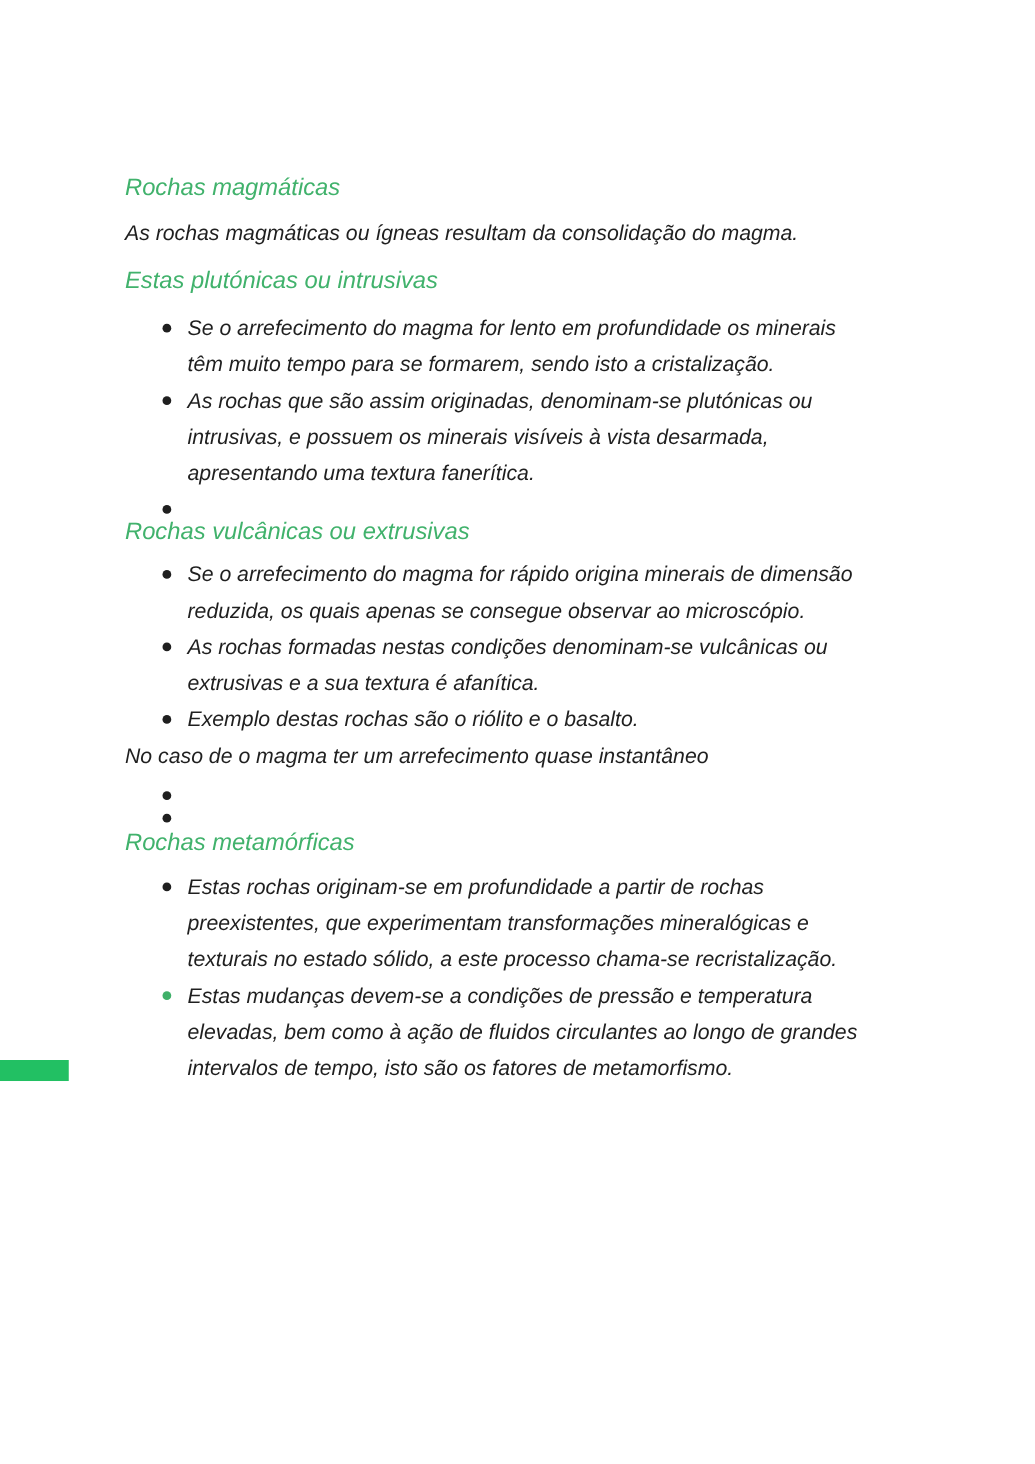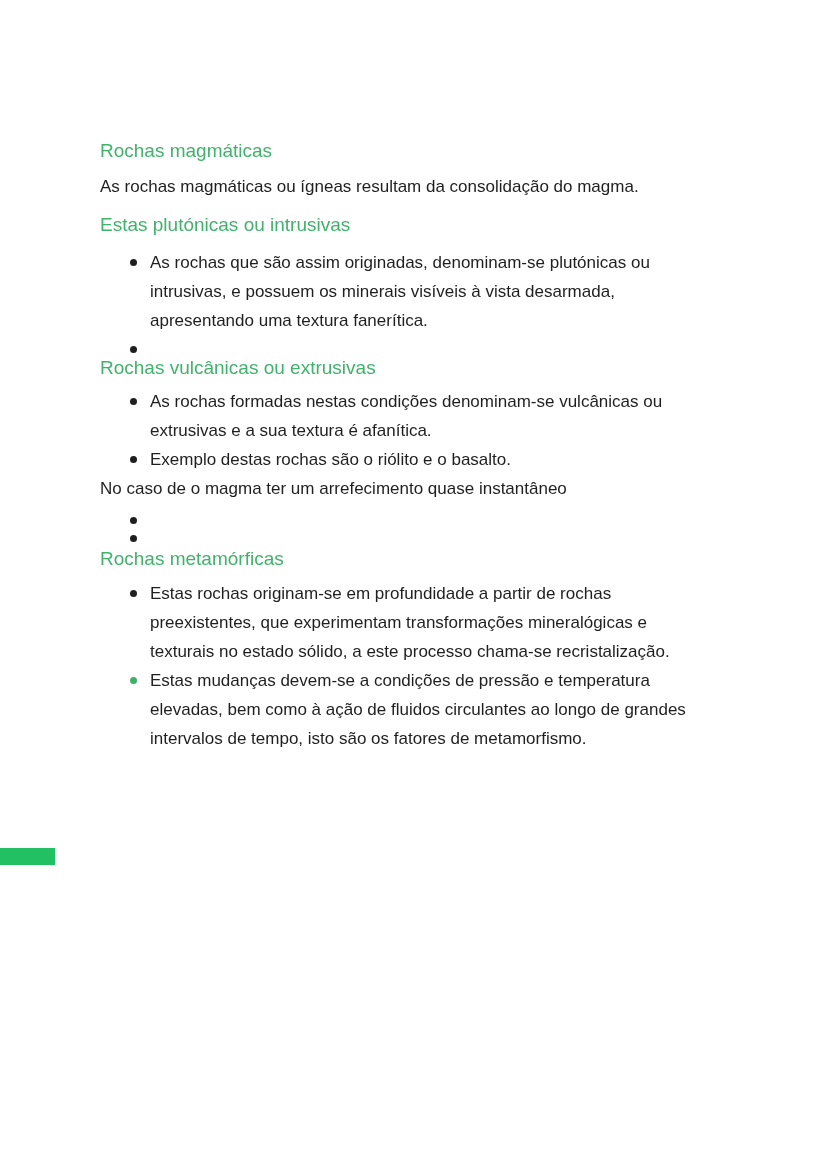--- a/index.html
+++ b/index.html
@@ -5,20 +5,21 @@
   * { margin: 0; padding: 0; box-sizing: border-box; }
   html, body { background: #ffffff; }
   .page {
     position: relative;
     width: 828px;
     height: 865px;
     background: #ffffff;
     overflow: hidden;
     font-family: "Liberation Sans", "DejaVu Sans", sans-serif;
     color: #1f1f1f;
+    font-style: italic;
   }
   .content {
     position: absolute;
     top: 136px;
     left: 100px;
     right: 80px;
   }
   .doc-heading {
     font-size: 19px;
     line-height: 29px;
@@ -76,32 +77,42 @@
 
     <div class="doc-heading">Rochas magmáticas</div>
 
     <div class="doc-paragraph mt-7">As rochas magmáticas ou ígneas resultam da consolidação do magma.</div>
 
     <div class="doc-heading mt-9">Estas plutónicas ou intrusivas</div>
 
     <ul class="doc-list mt-9">
       <li class="doc-list-item">
         <span class="bullet" style="background: rgb(31, 31, 31);"></span>
+        <span class="item-text">Se o arrefecimento do magma for lento em profundidade os minerais
+têm muito tempo para se formarem, sendo isto a cristalização.</span>
+      </li>
+      <li class="doc-list-item">
+        <span class="bullet" style="background: rgb(31, 31, 31);"></span>
         <span class="item-text">As rochas que são assim originadas, denominam-se plutónicas ou
 intrusivas, e possuem os minerais visíveis à vista desarmada,
 apresentando uma textura fanerítica.</span>
       </li>
       <li class="doc-list-item">
         <span class="bullet" style="background: rgb(31, 31, 31);"></span>
       </li>
     </ul>
 
     <div class="doc-heading mt-0">Rochas vulcânicas ou extrusivas</div>
 
     <ul class="doc-list mt-5">
+      <li class="doc-list-item">
+        <span class="bullet" style="background: rgb(31, 31, 31);"></span>
+        <span class="item-text">Se o arrefecimento do magma for rápido origina minerais de dimensão
+reduzida, os quais apenas se consegue observar ao microscópio.</span>
+      </li>
       <li class="doc-list-item">
         <span class="bullet" style="background: rgb(31, 31, 31);"></span>
         <span class="item-text">As rochas formadas nestas condições denominam-se vulcânicas ou
 extrusivas e a sua textura é afanítica.</span>
       </li>
       <li class="doc-list-item">
         <span class="bullet" style="background: rgb(31, 31, 31);"></span>
         <span class="item-text">Exemplo destas rochas são o riólito e o basalto.</span>
       </li>
     </ul>

